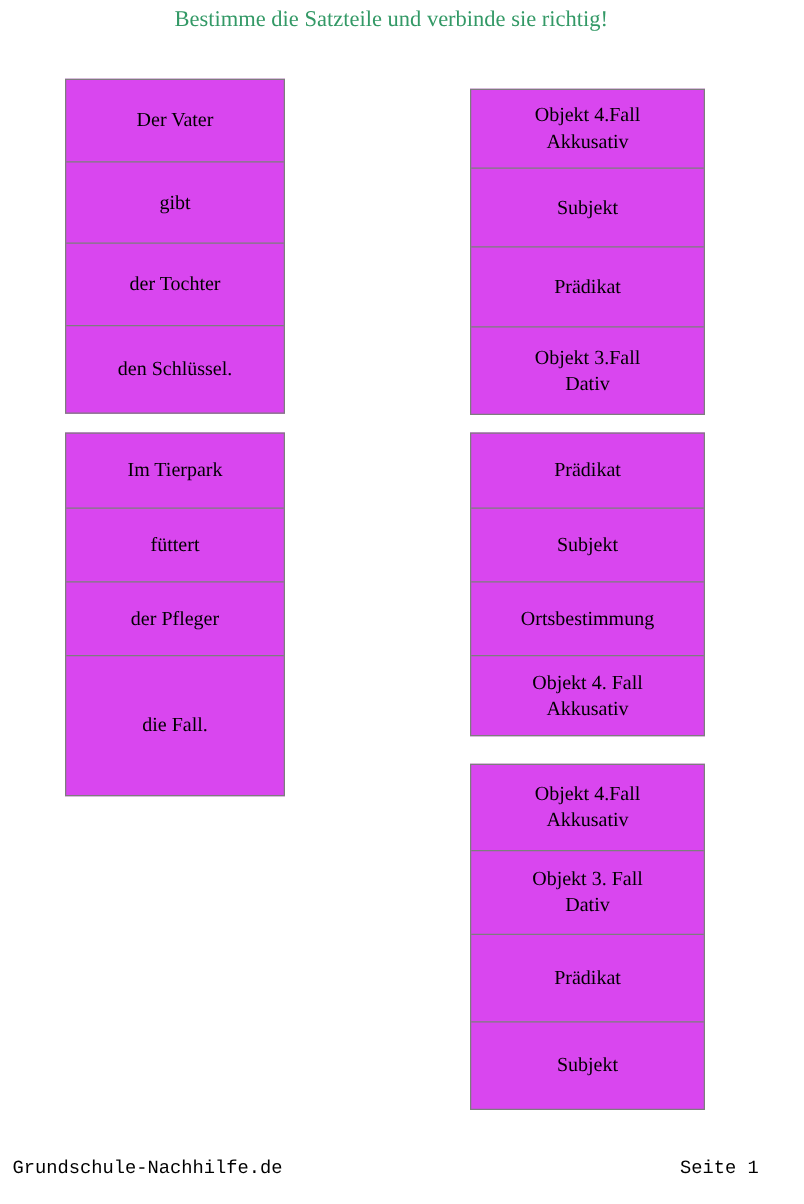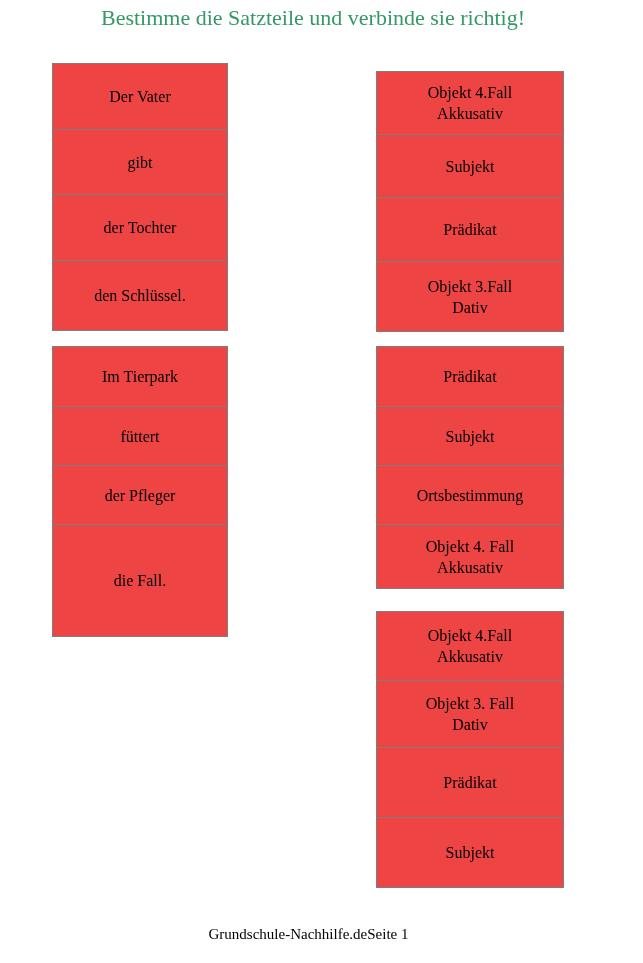--- a/index.html
+++ b/index.html
@@ -13,29 +13,29 @@
     width:643px;height:963px;
     background:#ffffff;
     font-family:"Liberation Serif","DejaVu Serif",serif;
     color:var(--text);
     overflow:hidden;
   }
   .title{
     position:absolute;
     left:0;top:5px;width:626px;
     text-align:center;
-    font-size:22px;
+    font-size:18px;
     color:var(--green);
   }
   .box{
     position:absolute;
     display:grid;
     box-sizing:border-box;
     border:1px solid var(--border);
-    background:#ef4444;
+    background:#d946ef;
   }
   .cell{
     display:flex;
     align-items:center;
     justify-content:center;
     text-align:center;
     white-space:pre-line;
     font-size:16px;
     line-height:21px;
     padding:0 6px;
@@ -48,22 +48,23 @@
   .rg1{left:376px;top:71px;width:188px;height:261px;grid-template-rows:62px 63px 64px auto;}
   .lg2{left:52px;top:346px;width:176px;height:291px;grid-template-rows:59px 59px 59px auto;}
   .rg2{left:376px;top:346px;width:188px;height:243px;grid-template-rows:59px 59px 59px auto;}
   .lg3{left:52px;top:609px;width:176px;height:278px;grid-template-rows:70px 69px 68px auto;}
   .rg3{left:376px;top:611px;width:188px;height:277px;grid-template-rows:68px 67px 70px auto;}
 
   .footer{
     position:absolute;
     left:10px;right:36px;top:926px;
     display:flex;
-    justify-content:center;
+    justify-content:space-between;
     font-size:15px;
+    font-family:Liberation Mono, monospace;
   }
 </style>
 </head>
 <body>
 
 <div class="page">
 
   <div class="title">Bestimme die Satzteile und verbinde sie richtig!</div>
 
   <div class="box lg1">

